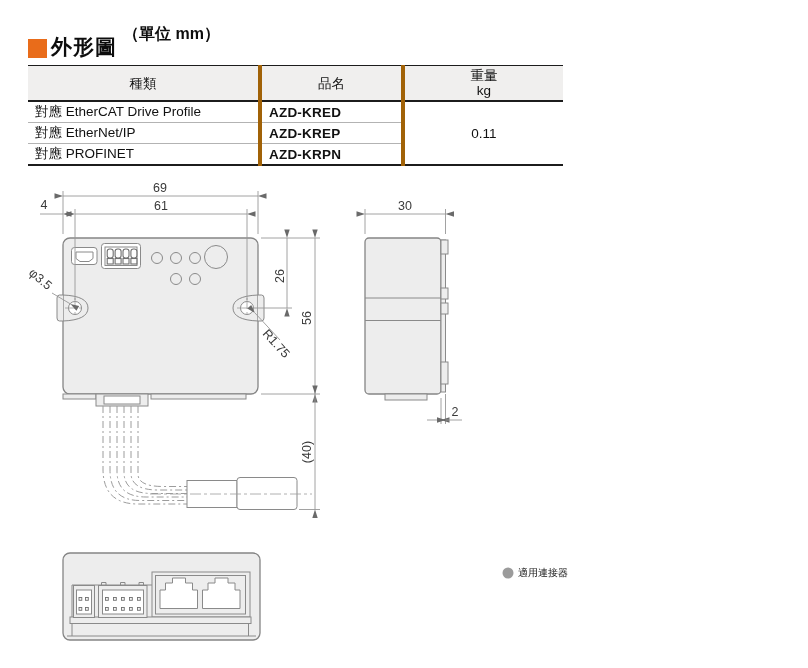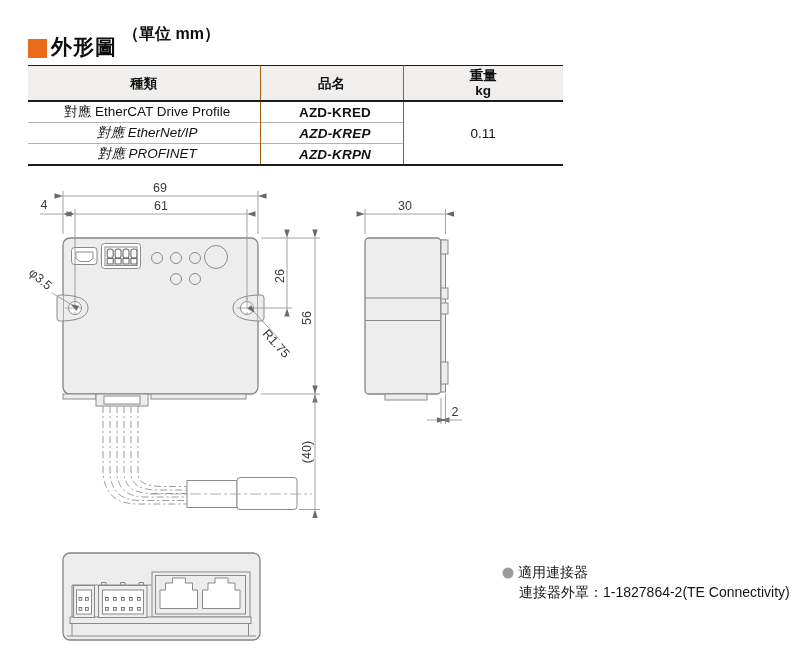--- a/index.html
+++ b/index.html
@@ -8,41 +8,41 @@
 
   
   .title-row { position:absolute; left:28px; top:24px; display:flex; align-items:flex-end; }
   .title-row h1 { margin:0 0 0 4px; font-size:21px; font-weight:900; letter-spacing:1px; color:#0d0d0d; line-height:22px; }
   .unit { font-size:16px; font-weight:700; margin:0 0 13px 6px; color:#0d0d0d; }
 
   
   .spec-table { position:absolute; left:28px; top:65px; width:535px;
                 border-collapse:collapse; table-layout:fixed; font-size:13.5px;
                 border-top:1.5px solid #1c1c1c; border-bottom:2.4px solid #1c1c1c; }
-  .spec-table th { background:#f0efee; font-weight:700; height:34px;
+  .spec-table th { background:#f0efee; font-weight:400; height:34px;
                    border-bottom:2.4px solid #1c1c1c; text-align:center; padding:0; line-height:15px; }
-  .spec-table td { height:20px; padding:0 0 0 7px; text-align:center; }
-  .spec-table tbody tr + tr td { border-top:1px solid #b3b3b3;font-style:italic; }
-  .vsep { border-left:1px solid #a16207; }
+  .spec-table td { height:20px; padding:0 0 0 7px; text-align:left; }
+  .spec-table tbody tr + tr td { border-top:1px solid #b3b3b3; }
+  .vsep { border-left:4px solid #a16207; }
   .model { font-weight:700; letter-spacing:.2px; }
   .weight-cell { text-align:center !important; padding:4px !important; }
 
   
   svg.drawing { position:absolute; left:0; top:0; }
   .bf  { fill:#ededed; stroke:#858585; stroke-width:1.3; }
   .tn  { stroke:#8a8a8a; stroke-width:1; }
   .sw  { fill:#fdfdfd; stroke:#6f6f6f; stroke-width:1.1; }
   .pin { fill:#f7f7f7; stroke:#6f6f6f; stroke-width:0.9; }
   .dim { stroke:#979797; stroke-width:0.9; fill:none; }
   .cl  { stroke:#9c9c9c; stroke-width:0.8; fill:none; stroke-dasharray:11 3 3 3; }
   .wire{ stroke:#9c9c9c; stroke-width:1; fill:none; stroke-dasharray:7 3 2 3; }
   text.dt { fill:#3a3a3a; font-size:12.5px; font-family:"Liberation Sans", sans-serif; }
 
   
-  .note { position:absolute; left:502px; top:563px; font-size:14px; line-height:19.5px; color:#141414; width:300px; }
+  .note { position:absolute; left:502px; top:563px; font-size:10px; line-height:19.5px; color:#141414; width:300px;text-align:right; }
   .note-title { display:flex; align-items:center; }
   .note-title svg { margin-right:4px; flex:0 0 auto; }
   .note-lines { padding-left:17px; }
 </style>
 </head>
 <body>
 
 <div class="page">
 
   <div class="title-row">
@@ -246,17 +246,16 @@
   </svg>
 
   <div class="note">
     <div class="note-title">
       <svg width="12" height="12">
         <circle cx="6" cy="6" r="5.5" fill="#9b9b9b"></circle>
       </svg>
       <span>適用連接器</span>
     </div>
     <div class="note-lines">
-      <div>連接器外罩：1-1827864-2(TE Connectivity)</div>
     </div>
   </div>
 
 </div>
 
 </body></html>

